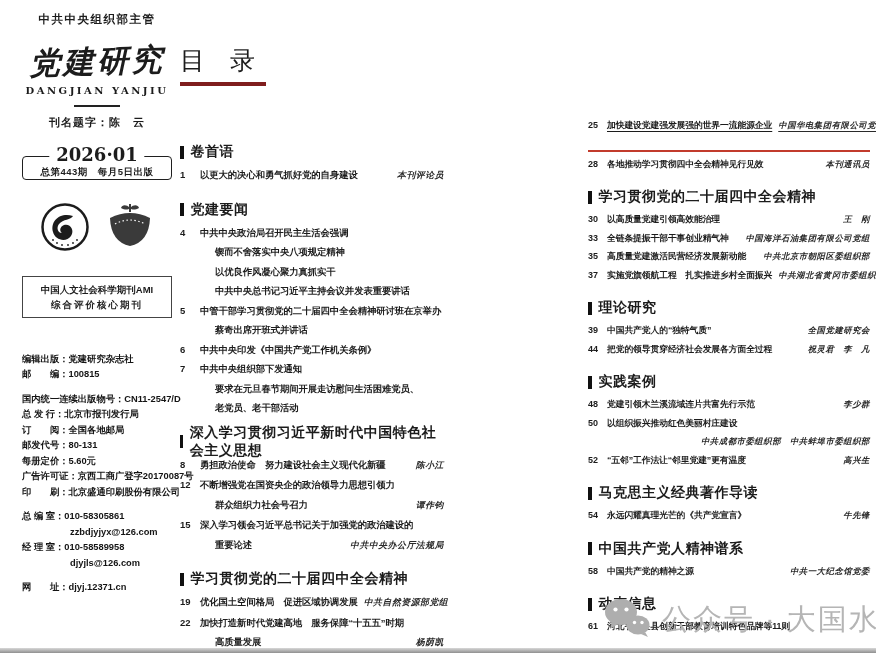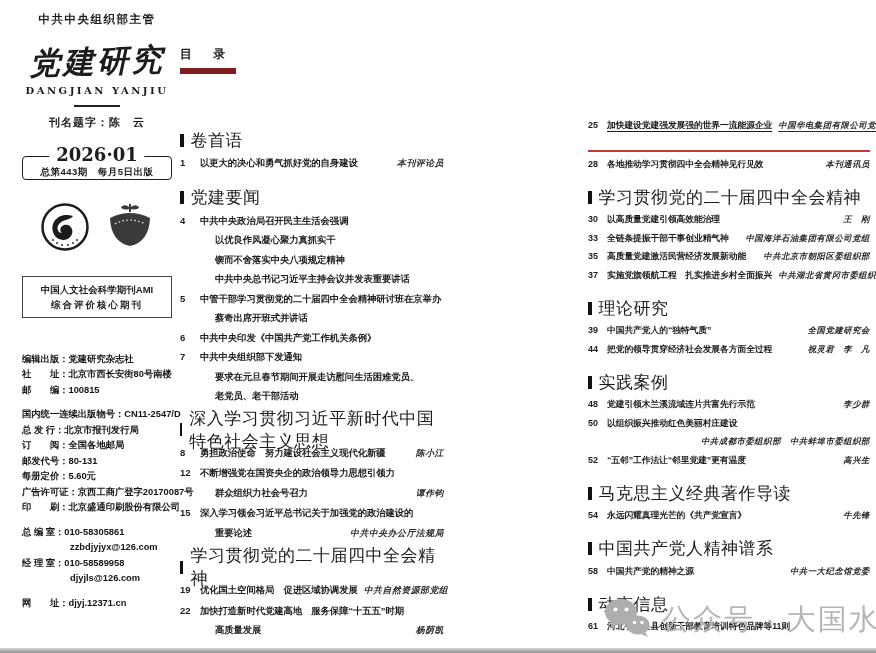--- a/index.html
+++ b/index.html
@@ -24,28 +24,28 @@
   #pub-info{margin-top:34px;text-align:left;font-size:9.3px;line-height:15.5px;color:#141414;}
   .pub-row{white-space:nowrap;}
   .pub-row.gap{margin-top:9px;}
   .pub-row.indent{padding-left:48px;}
   .pub-label{font-weight:700;}
   .pub-value{font-weight:600;}
 
   
   .mid-col{position:absolute;left:180px;top:44px;width:264px;}
   .right-col{position:absolute;left:588px;top:116px;width:282px;}
-  #toc-header{display:inline-block;font-size:12px;font-weight:700;letter-spacing:9px;
-              border-bottom:6px solid #7f1d1d;padding:0 2px 5px 0;}
+  #toc-header{display:inline-block;font-size:25px;font-weight:400;letter-spacing:9px;
+              border-bottom:4px solid #7f1d1d;padding:0 2px 5px 0;}
   .sec{margin-top:14px;}
   .mid-col .sec.first{margin-top:56px;}
   .right-col .sec.first{margin-top:0;}
   .sec-hd{display:flex;align-items:center;gap:7px;margin-bottom:3px;height:20px;}
   .bar{width:3.5px;height:13px;background:#111;}
-  .sec-t{font-weight:400;font-size:17px;letter-spacing:0.5px;}
+  .sec-t{font-weight:700;font-size:14px;letter-spacing:0.5px;}
   .toc-line{display:flex;align-items:baseline;line-height:19.5px;font-weight:700;}
   .right-col .toc-line{line-height:18.5px;}
   .pg{flex:none;width:20px;font-size:9.5px;font-weight:700;}
   .right-col .pg{width:19px;font-size:9px;}
   .tl{white-space:nowrap;font-size:9.4px;letter-spacing:-0.1px;}
   .right-col .tl{font-size:8.8px;}
   .cont{padding-left:15px;}
   .au{margin-left:auto;padding-left:6px;font-family:"DejaVu Serif",serif;font-style:italic;
       font-weight:700;font-size:8.8px;letter-spacing:0.6px;white-space:nowrap;color:#2a2a2a;}
   .right-col .au{font-size:8.3px;}
@@ -99,21 +99,20 @@
       </span>
     </div>
 
     <div class="ami-box">
       <div class="ami-line1">中国人文社会科学期刊AMI</div>
       <div class="ami-line2">综合评价核心期刊</div>
     </div>
 
     <div id="pub-info">
         <div class="pub-row"><span class="pub-label">编辑出版：</span><span class="pub-value">党建研究杂志社</span></div>
-        <div class="pub-row"><span class="pub-label">社　　址：</span><span class="pub-value">北京市西长安街80号南楼</span></div>
         <div class="pub-row"><span class="pub-label">邮　　编：</span><span class="pub-value">100815</span></div>
         <div class="pub-row gap"><span class="pub-label">国内统一连续出版物号：</span><span class="pub-value">CN11-2547/D</span></div>
         <div class="pub-row"><span class="pub-label">总 发 行：</span><span class="pub-value">北京市报刊发行局</span></div>
         <div class="pub-row"><span class="pub-label">订　　阅：</span><span class="pub-value">全国各地邮局</span></div>
         <div class="pub-row"><span class="pub-label">邮发代号：</span><span class="pub-value">80-131</span></div>
         <div class="pub-row"><span class="pub-label">每册定价：</span><span class="pub-value">5.60元</span></div>
         <div class="pub-row"><span class="pub-label">广告许可证：</span><span class="pub-value">京西工商广登字20170087号</span></div>
         <div class="pub-row"><span class="pub-label">印　　刷：</span><span class="pub-value">北京盛通印刷股份有限公司</span></div>
         <div class="pub-row gap"><span class="pub-label">总 编 室：</span><span class="pub-value">010-58305861</span></div>
         <div class="pub-row indent"><span class="pub-value">zzbdjyjyx@126.com</span></div>
@@ -141,25 +140,25 @@
           <div class="sec-hd">
             <span class="bar"></span>
             <span class="sec-t">党建要闻</span>
           </div>
           <div class="toc-line">
             <span class="pg">4</span>
             <span class="tl">中共中央政治局召开民主生活会强调</span>
           </div>
           <div class="toc-line">
             <span class="pg"></span>
+            <span class="tl cont">锲而不舍落实中央八项规定精神</span>
+          </div>
+          <div class="toc-line">
+            <span class="pg"></span>
             <span class="tl cont">以优良作风凝心聚力真抓实干</span>
-          </div>
-          <div class="toc-line">
-            <span class="pg"></span>
-            <span class="tl cont">锲而不舍落实中央八项规定精神</span>
           </div>
           <div class="toc-line">
             <span class="pg"></span>
             <span class="tl cont">中共中央总书记习近平主持会议并发表重要讲话</span>
           </div>
           <div class="toc-line">
             <span class="pg">5</span>
             <span class="tl">中管干部学习贯彻党的二十届四中全会精神研讨班在京举办</span>
           </div>
           <div class="toc-line">

